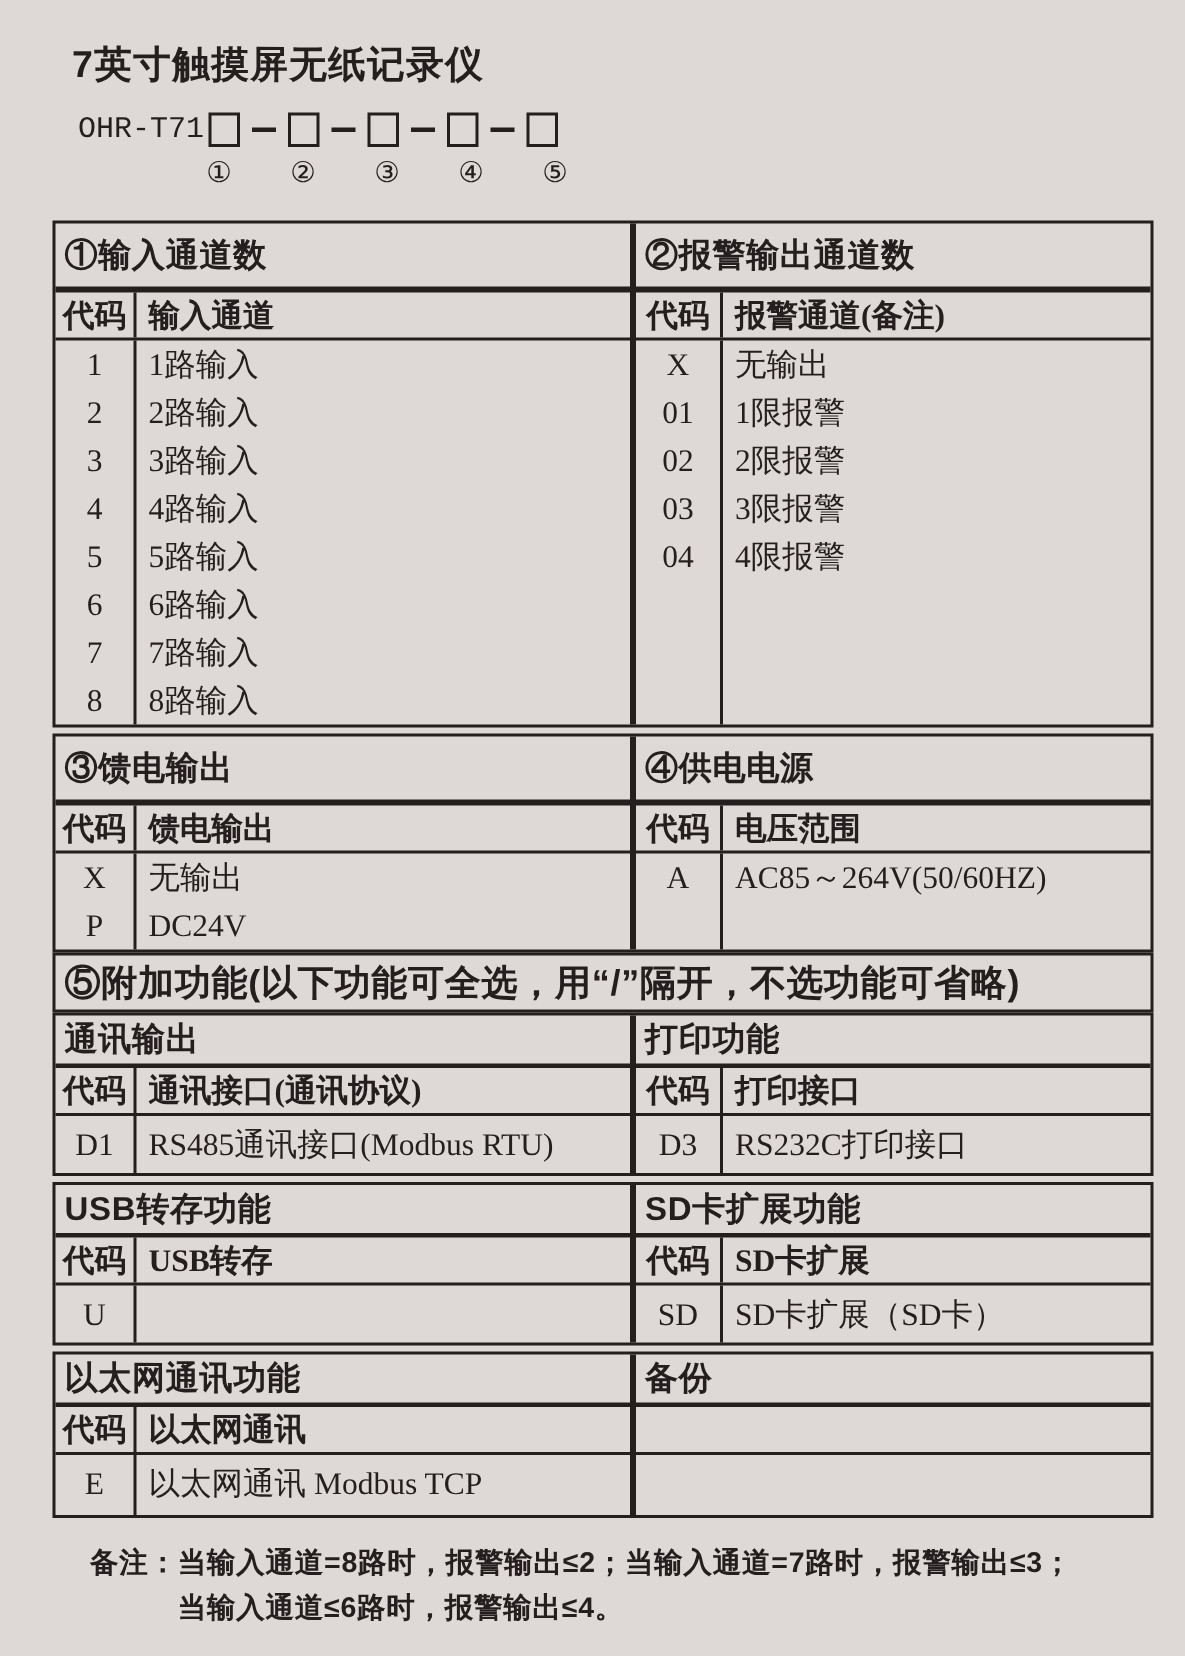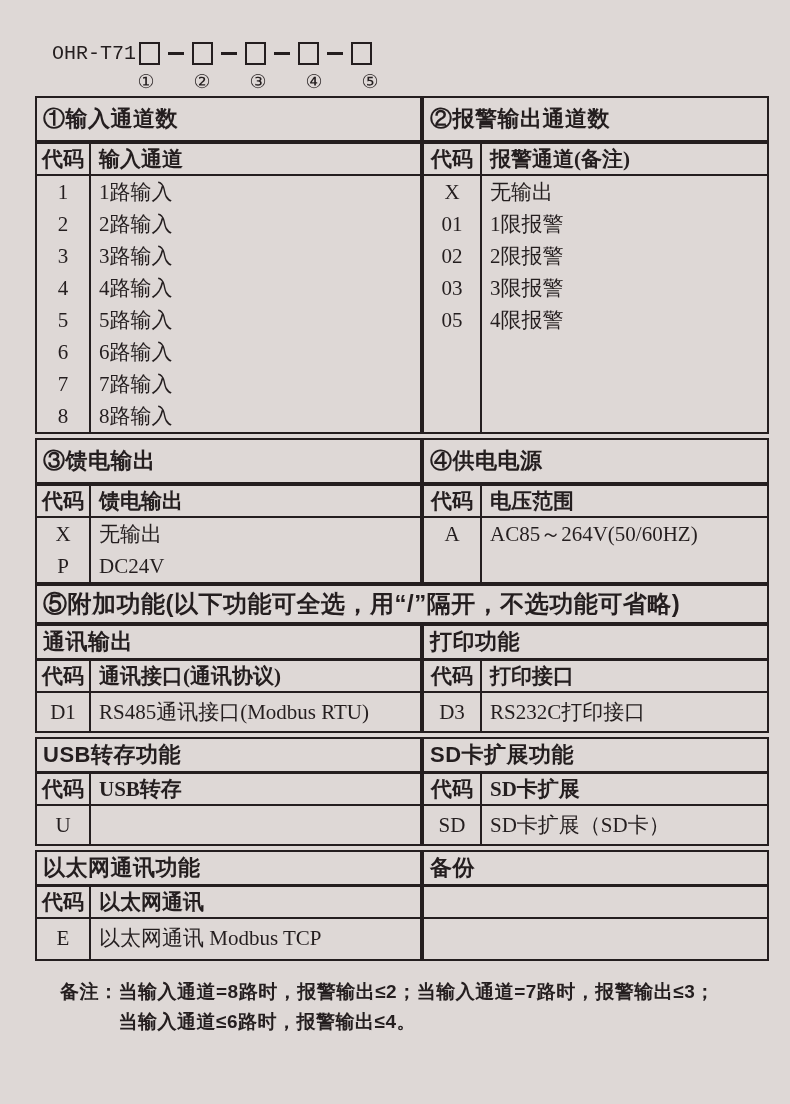--- a/index.html
+++ b/index.html
@@ -40,21 +40,21 @@
   }
   .circles-row { position:relative; height:26px; margin-top:2px; }
   .circle {
     position:absolute; top:0; width:24px;
     text-align:center; font-size:19px;
     font-family:"Liberation Serif", serif;
   }
   .c1{left:99px}.c2{left:155px}.c3{left:211px}.c4{left:267px}.c5{left:323px}
 
   
-  .table-wrap { width:590px; }
+  .table-wrap { width:590px; margin-top:18px; }
   .section {
     width:734px;
     border:2px solid #241e1f;
     display:flex;
   }
   .s2 { margin-top:4px; }
   .s3 { margin-top:0; display:block; }
   .s4 { margin-top:0; }
   .s5 { margin-top:4px; }
   .s6 { margin-top:4px; }
@@ -120,20 +120,21 @@
     letter-spacing:0.5px;
   }
   .note-label { white-space:nowrap;margin-left:20px; }
   .note-lines { flex:1; }
 </style>
 </head>
 <body>
 
 <div class="page">
 
+  <h1 class="title">7英寸触摸屏无纸记录仪</h1>
 
   <div>
     <div class="model-row">
       <span class="model-prefix">OHR-T71</span>
       <span class="slot-box"></span>
       <span class="dash"></span>
       <span class="slot-box"></span>
       <span class="dash"></span>
       <span class="slot-box"></span>
       <span class="dash"></span>
@@ -187,21 +188,21 @@
         <div class="sub-row">
           <span class="code-cell">代码</span>
           <span class="label-cell">报警通道(备注)</span>
         </div>
         <div class="data-area da-s1">
           <div class="code-col">
             <span class="cell r32">X</span>
             <span class="cell r32">01</span>
             <span class="cell r32">02</span>
             <span class="cell r32">03</span>
-            <span class="cell r32">05</span>
+            <span class="cell r32">04</span>
           </div>
           <div class="label-col">
             <span class="cell r32">无输出</span>
             <span class="cell r32">1限报警</span>
             <span class="cell r32">2限报警</span>
             <span class="cell r32">3限报警</span>
             <span class="cell r32">4限报警</span>
           </div>
         </div>
       </div>

